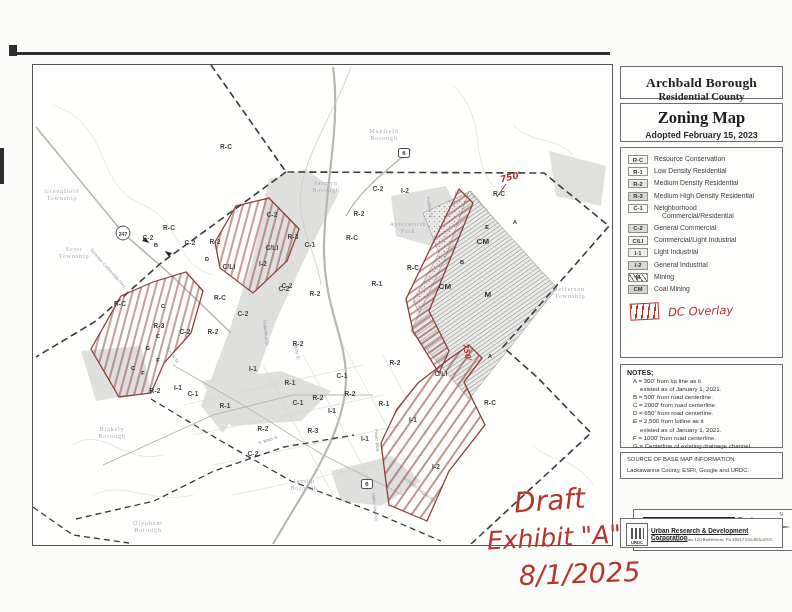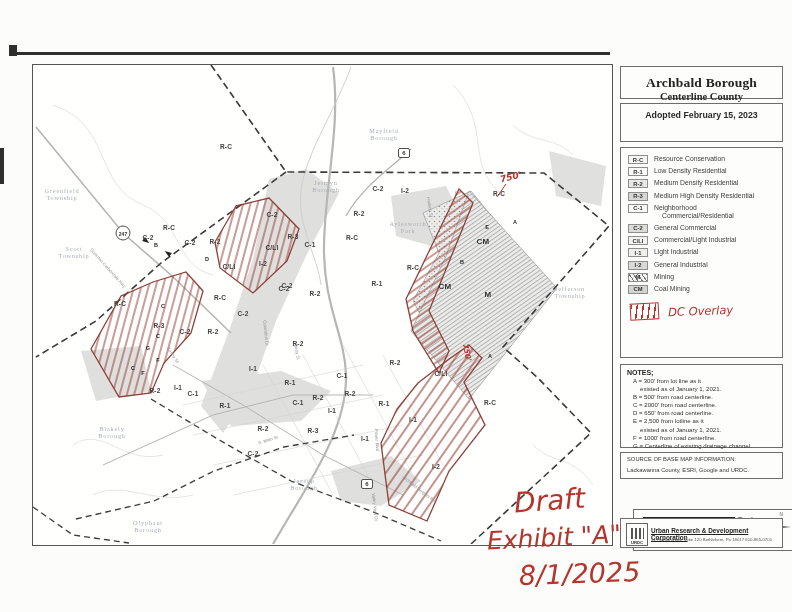--- a/index.html
+++ b/index.html
@@ -175,24 +175,25 @@
       <g>
         <path d="M 0,0 L 7,2.5 0,5 Z" fill="#222" transform="translate(112,172) rotate(35)"></path>
         <path d="M 0,0 L 7,2.5 0,5 Z" fill="#222" transform="translate(136,192) rotate(215)"></path>
         <path d="M 473,119 L 464,132" stroke="#b5352d" stroke-width="1"></path>
       </g>
     </svg>
   </div>
 
   <div class="panel" id="title-box">
     <div class="l1">Archbald Borough</div>
-    <div class="l2">Centerline County</div>
+    <div class="l2">Residential County</div>
   </div>
 
   <div class="panel" id="zoning-box">
+    <div class="t">Zoning Map</div>
     <div class="s">Adopted February 15, 2023</div>
   </div>
 
   <div class="panel" id="legend-box">
     <div>
         <div class="lg-row">
           <span class="lg-swatch" style="background: rgb(246, 246, 244);">R-C</span>
           <span class="lg-label">Resource Conservation</span>
         </div>
         <div class="lg-row">

